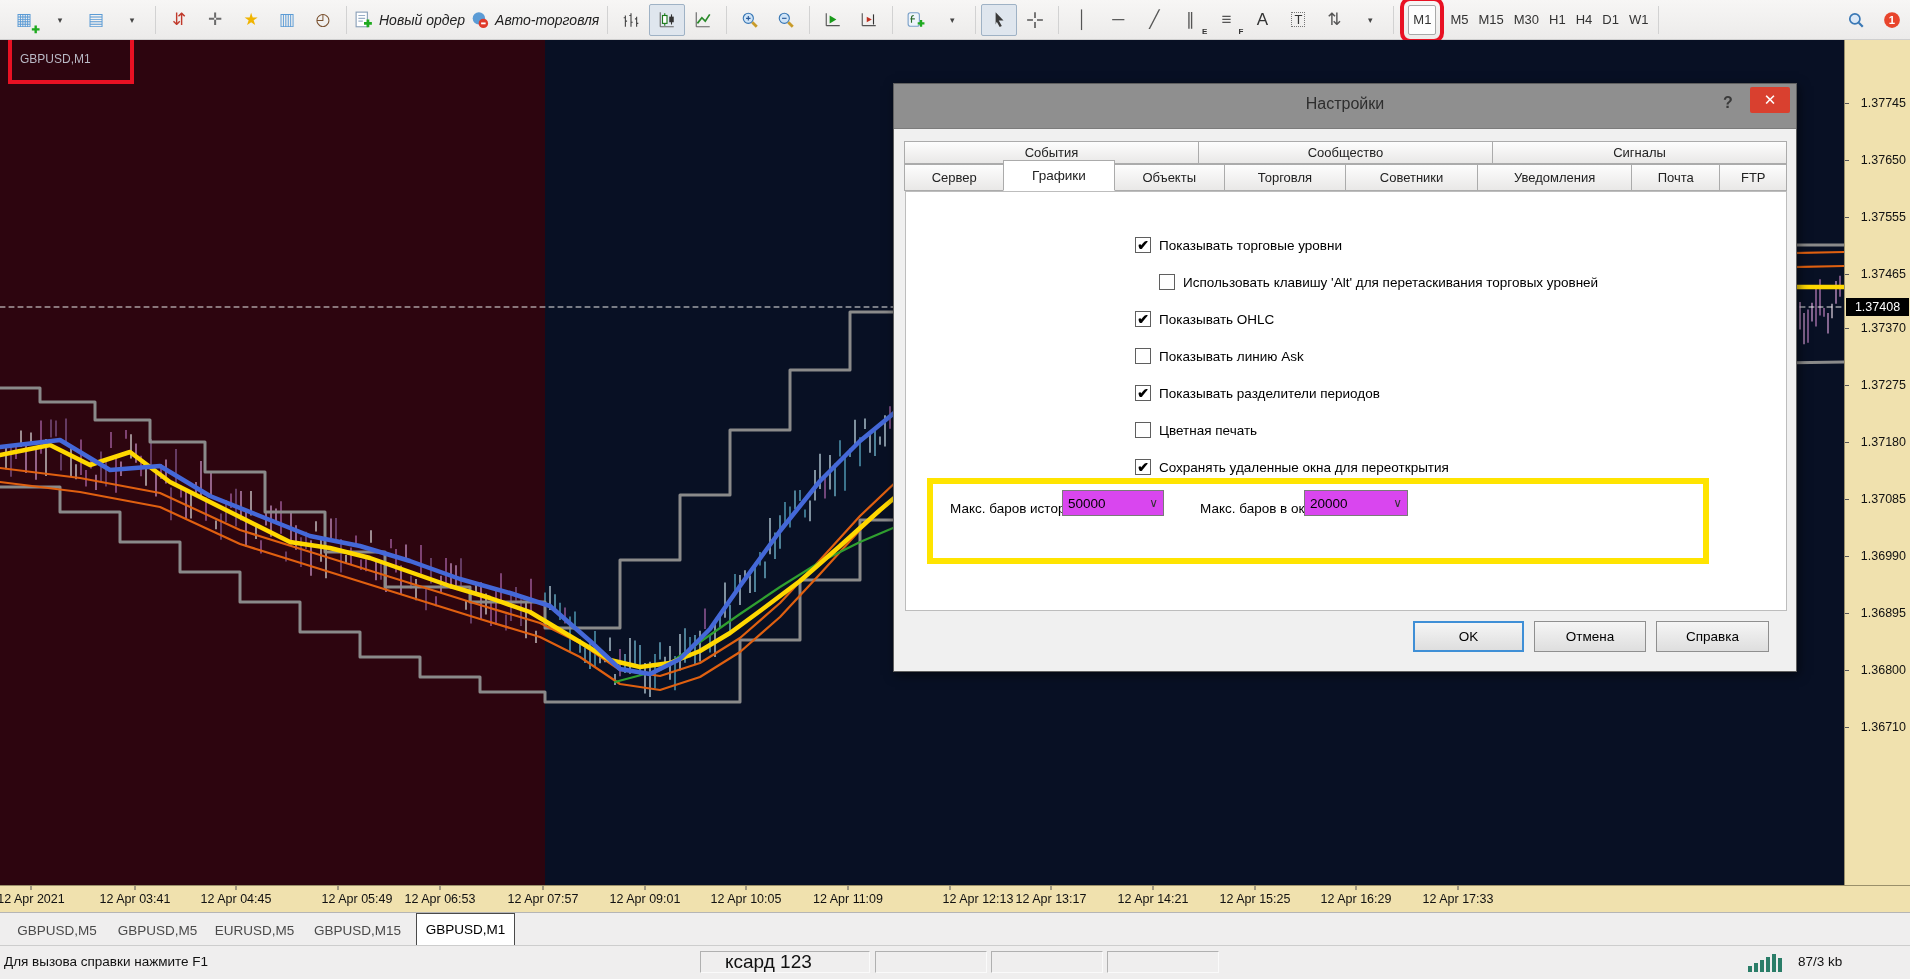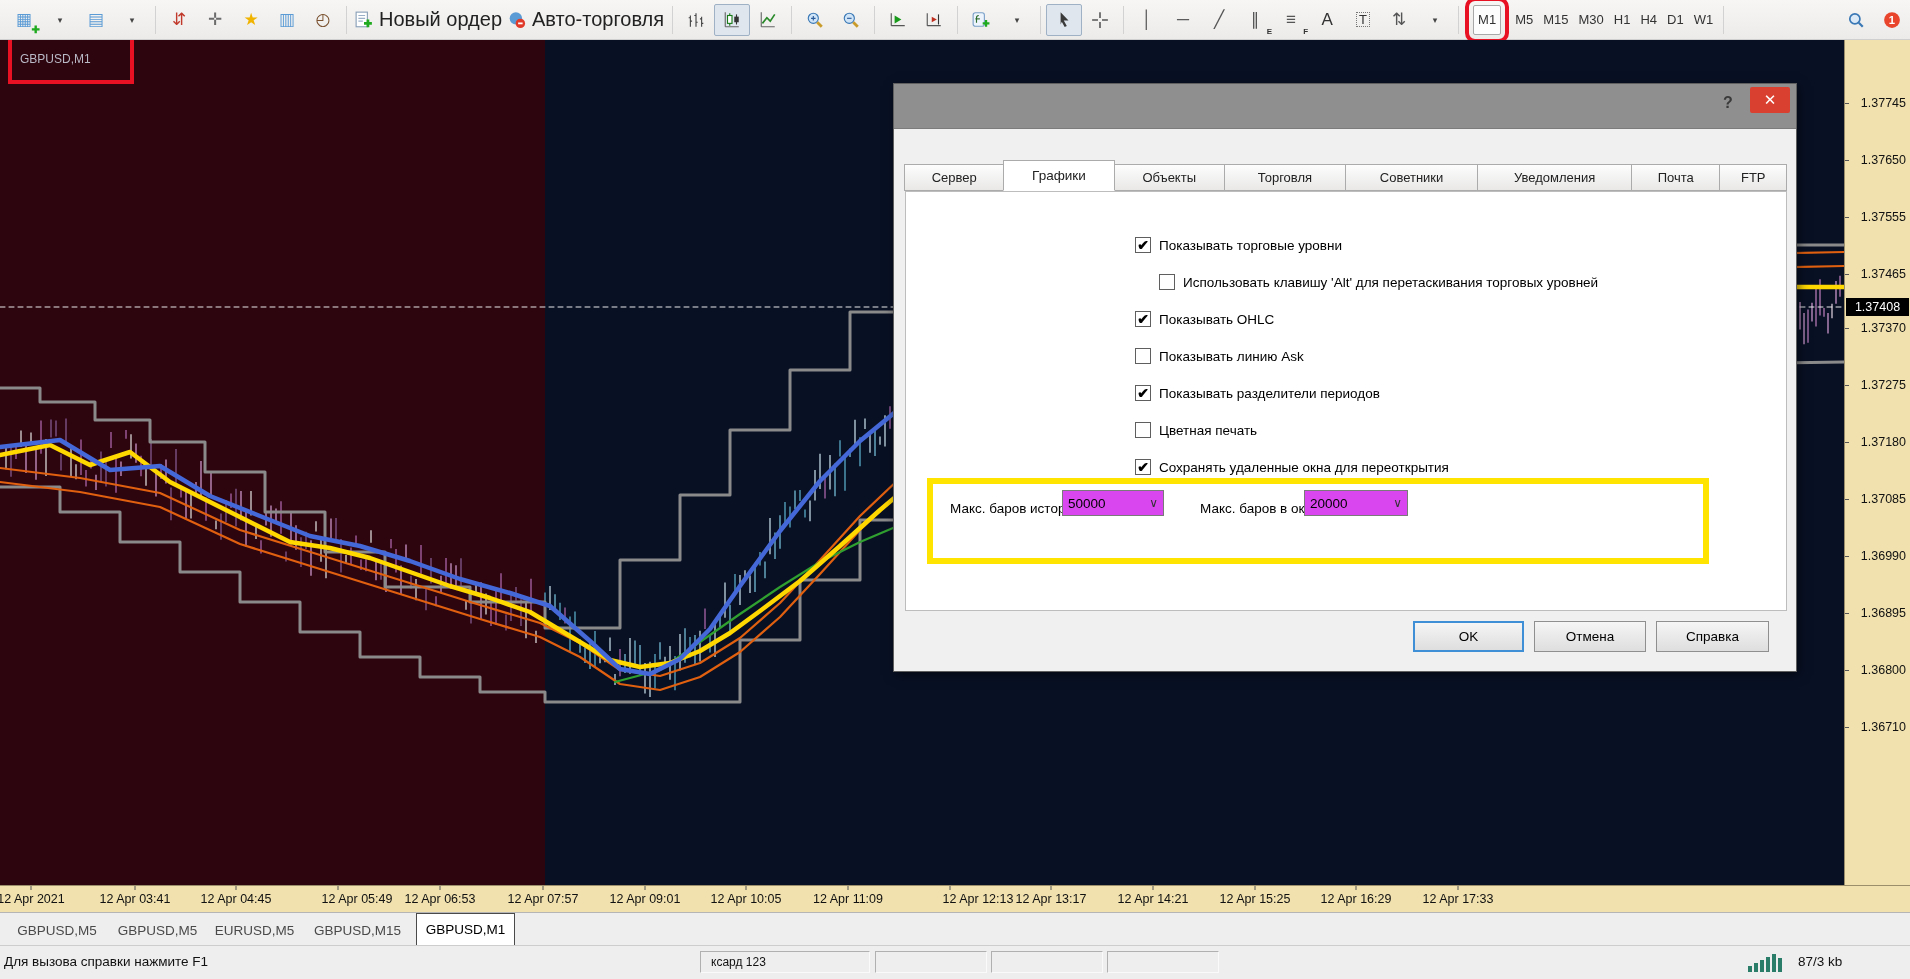--- a/index.html
+++ b/index.html
@@ -9,21 +9,21 @@
   
   #toolbar{left:0;top:0;width:1910px;height:40px;background:linear-gradient(#f7f6f5,#ecebea);
            border-bottom:1px solid #cfcfcf;display:flex;align-items:center;padding-left:6px;box-sizing:border-box;}
   .tbtn{height:30px;min-width:30px;display:flex;align-items:center;justify-content:center;
         border:1px solid transparent;border-radius:2px;position:relative;padding:0 2px;cursor:default;}
   .tbtn.pressed{background:#dfe6ee;border-color:#9fb2c5;}
   .tbtn .g{font-size:17px;line-height:1;}
   .tbtn .g2{position:absolute;right:1px;bottom:0;font-size:10px;line-height:1;font-weight:bold;}
   .tbtn .sub{position:absolute;right:0;bottom:-1px;font-size:8px;color:#333;font-weight:bold;}
   .tbtn.boxed .g{border:1px dotted #777;padding:0 2px;font-size:13px;}
-  .tbtn .lbl{font-size:20px;color:#222;margin-left:6px;white-space:nowrap;}
+  .tbtn .lbl{font-size:14px;color:#222;margin-left:6px;white-space:nowrap;font-style:italic;}
   .caret{font-size:9px;color:#444;width:12px;text-align:center;}
   .tsep{width:1px;height:28px;background:#d2d2d2;margin:0 5px;flex:none;}
   .tf{height:28px;padding:0 4px;display:flex;align-items:center;font-size:13px;color:#333;
       border:1px solid transparent;border-radius:2px;}
   .tf.active{background:#fdfdfd;border-color:#a8a8a8;}
   .tf.annotated{outline:4px solid #e81123;outline-offset:4px;}
   svg.ic{width:18px;height:18px;}
   
   #chart{left:0;top:40px;width:1844px;height:845px;background:#081024;overflow:hidden;}
   #chart-maroon{left:0;top:0;width:545px;height:845px;background:#2d050f;}
@@ -69,21 +69,21 @@
   .dbtn.default{border:2px solid #3f8fd6;}
   
   #chart-tabs{left:0;top:912px;width:1910px;height:33px;background:#efeeee;border-top:1px solid #b5b5b5;box-sizing:border-box;}
   .ctab{position:absolute;top:3px;height:29px;display:flex;align-items:center;justify-content:center;
         font-size:13.5px;color:#4a4a4a;}
   .ctab.active{background:#fff;border:1px solid #4a4a4a;border-bottom:none;color:#000;box-sizing:border-box;top:0;height:32px;z-index:2;}
   
   #status-bar{left:0;top:945px;width:1910px;height:34px;background:#efeeee;border-top:1px solid #cdcdcd;box-sizing:border-box;}
   #status-help{left:4px;top:8px;font-size:13.5px;color:#111;}
   .scell{position:absolute;top:5px;height:22px;border:1px solid;border-color:#b0b0b0 #fafafa #fafafa #b0b0b0;
-         box-sizing:border-box;font-size:12px;color:#111;display:flex;align-items:center;padding-left:10px;}
+         box-sizing:border-box;font-size:19px;color:#111;display:flex;align-items:center;padding-left:24px;}
   #traffic-bars{left:1748px;top:8px;width:44px;height:18px;display:flex;align-items:flex-end;gap:2px;}
   #traffic-bars i{display:block;width:4px;background:#2a7d68;}
   #traffic-label{left:1798px;top:8px;font-size:13.5px;color:#111;white-space:nowrap;}
 </style>
 </head>
 <body>
 
 <div id="screen">
 
   <div id="toolbar" class="abs">
@@ -513,23 +513,29 @@
       <div class="time-tick" style="left: 1255px;"></div>
       <div class="time-label" style="left: 1255px;">12 Apr 15:25</div>
       <div class="time-tick" style="left: 1356px;"></div>
       <div class="time-label" style="left: 1356px;">12 Apr 16:29</div>
       <div class="time-tick" style="left: 1458px;"></div>
       <div class="time-label" style="left: 1458px;">12 Apr 17:33</div>
     </div>
 
   <div id="dialog" class="abs">
     <div id="dlg-titlebar" class="abs">
+      <div id="dlg-title">Настройки</div>
       <div id="dlg-help">?</div>
       <div id="dlg-close">✕</div>
     </div>
+    <div id="tabrow1" class="tabrow">
+        <div class="dtab">События</div>
+        <div class="dtab">Сообщество</div>
+        <div class="dtab">Сигналы</div>
+      </div>
     <div id="tabrow2" class="tabrow">
         <div class="dtab" style="flex: 9 1 0%;">Сервер</div>
         <div class="dtab active" style="flex: 10 1 0%;">Графики</div>
         <div class="dtab" style="flex: 10 1 0%;">Объекты</div>
         <div class="dtab" style="flex: 11 1 0%;">Торговля</div>
         <div class="dtab" style="flex: 12 1 0%;">Советники</div>
         <div class="dtab" style="flex: 14 1 0%;">Уведомления</div>
         <div class="dtab" style="flex: 8 1 0%;">Почта</div>
         <div class="dtab" style="flex: 6 1 0%;">FTP</div>
       </div>

